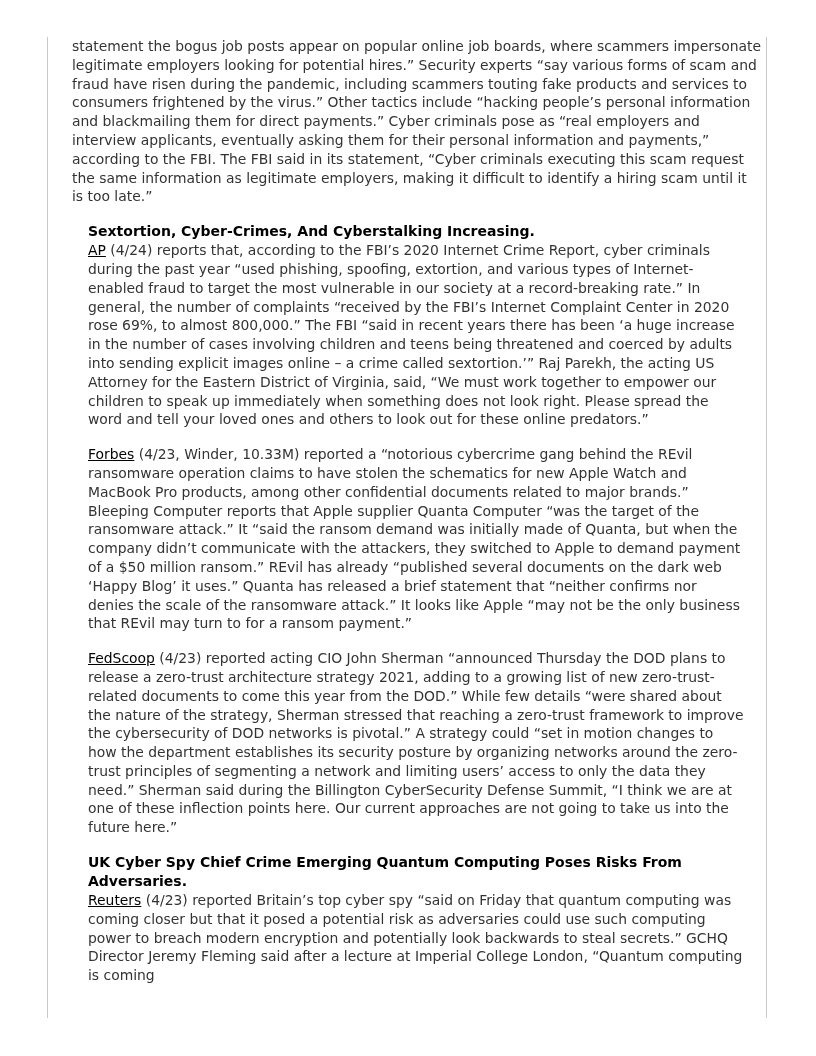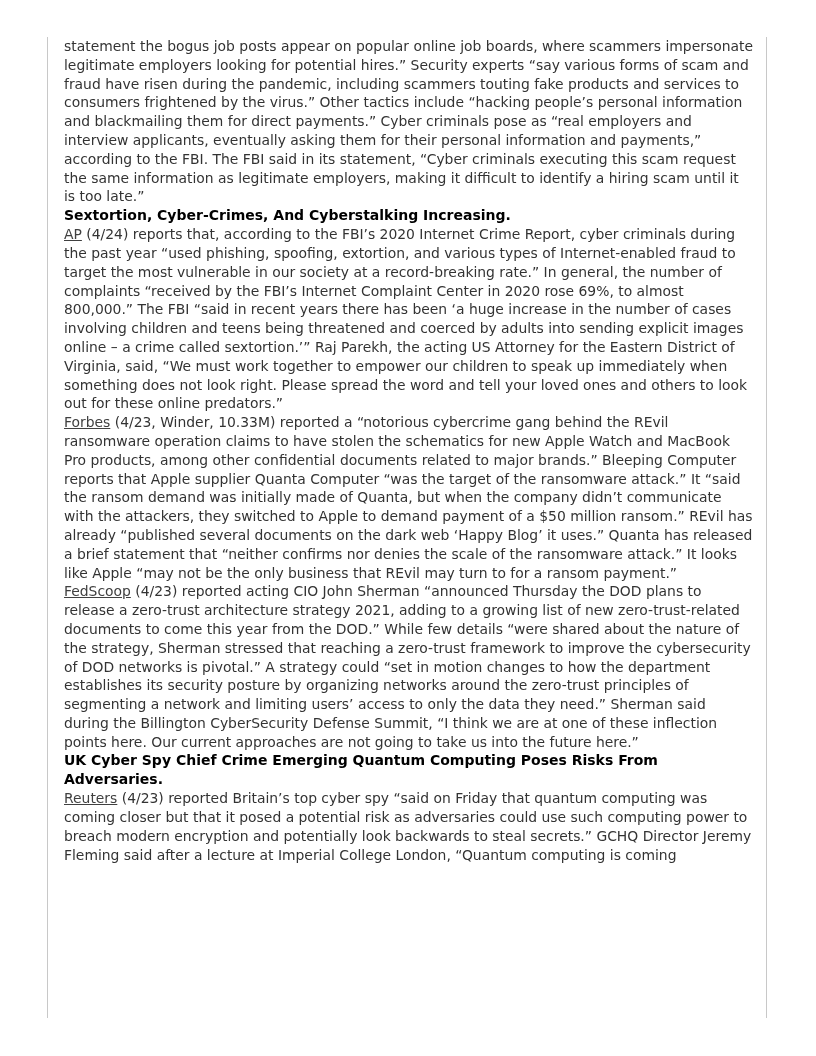--- a/index.html
+++ b/index.html
@@ -19,45 +19,45 @@
       left: 47px;
       top: 37px;
       width: 720px;
       height: 981px;
       border-left: 1px solid #c8c8c8;
       border-right: 1px solid #c8c8c8;
       box-sizing: border-box;
     }
     .content {
       position: absolute;
-      left: 64px;
+      left: 72px;
       top: 37px;
       width: 690px;
       font-size: 13.9px;
       line-height: 18.8px;
       color: #333333;
     }
     .content p {
       margin: 0;
     }
     .article {
-      margin: 0;
+      margin: 16px;
     }
     .headline {
       font-weight: bold;
       color: #000000;
       font-size: 14px;
       line-height: 19px;
       margin: 12px 0 5px 0;
     }
     .lead-para {
       margin: 0;
     }
     a.source-link {
-      color: #404040;
+      color: #000000;
       text-decoration: underline;
     }
   </style>
 </head>
 <body>
 
 <div class="page-frame"></div>
 
 <div class="content">
 

